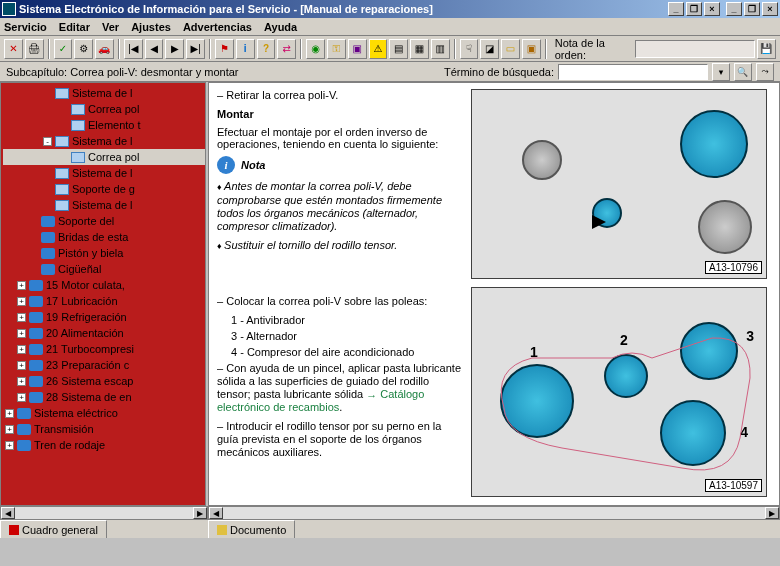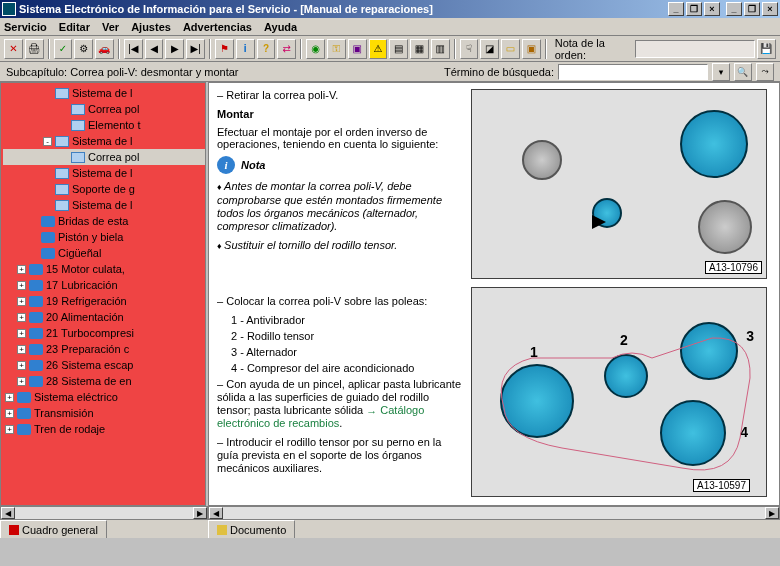--- a/index.html
+++ b/index.html
@@ -13,21 +13,21 @@
 .toolbar { background: #d4d0c8; height: 26px; display: flex; align-items: center; padding: 0 4px; gap: 2px; border-bottom: 1px solid #808080; }
 .tbtn { width: 20px; height: 20px; border: 1px solid; border-color: #fff #808080 #808080 #fff; display: flex; align-items: center; justify-content: center; font-size: 10px; }
 .tsep { width: 2px; height: 20px; border-left: 1px solid #808080; border-right: 1px solid #fff; margin: 0 2px; }
 .tlabel { color: #000; margin-left: 4px; }
 .tinput { height: 18px; background: #e8e4e0; border: 1px solid; border-color: #808080 #fff #fff #808080; width: 120px; color: #808080; padding: 0 4px; font-style: italic; }
 .subbar { background: #d4d0c8; height: 20px; display: flex; align-items: center; padding: 0 6px; border-bottom: 1px solid #808080; justify-content: space-between; }
 .subbar .searchbox { display: flex; align-items: center; gap: 4px; }
 .subbar input { height: 16px; width: 150px; border: 1px solid; border-color: #808080 #fff #fff #808080; background: #fff; }
 .sbtn { width: 18px; height: 18px; border: 1px solid; border-color: #fff #808080 #808080 #fff; display: flex; align-items: center; justify-content: center; font-size: 9px; }
 .main { display: flex; height: 456px; }
-.tree-panel { width: 206px; background: #ef4444; border: 1px solid #808080; overflow: hidden; position: relative; }
+.tree-panel { width: 206px; background: #b91c1c; border: 1px solid #808080; overflow: hidden; position: relative; }
 .tree { padding: 2px 0 2px 2px; font-family: "Courier New", monospace; font-size: 12px; line-height: 16px; white-space: nowrap; }
 .tree-item { display: flex; align-items: center; height: 16px; }
 .tree-item .exp { width: 9px; height: 9px; border: 1px solid #808080; display: inline-flex; align-items: center; justify-content: center; font-size: 8px; margin-right: 3px; background: #fff; line-height: 7px; }
 .tree-item .sp { display: inline-block; }
 .tree-item .ico { width: 14px; height: 11px; margin-right: 3px; display: inline-block; }
 .ico-page { background: #b0d0f0; border: 1px solid #4080c0; }
 .ico-blue { background: #3080d0; border-radius: 2px; }
 .tree-item.sel { background: #d4d0c8; }
 .doc-panel { flex: 1; background: #fff; border: 1px solid #808080; overflow-y: auto; padding: 6px 8px; position: relative; }
 .doc-panel ul { list-style: none; }
@@ -176,20 +176,26 @@
           <div class="tree-item">
             <span class="sp" style="width: 40px;"></span>
             <span style="display: inline-block; width: 12px;"></span>
             <span class="ico ico-page"></span>
             <span>Sistema de l</span>
           </div>
           <div class="tree-item">
             <span class="sp" style="width: 26px;"></span>
             <span style="display: inline-block; width: 12px;"></span>
             <span class="ico ico-blue"></span>
+            <span>Soporte del</span>
+          </div>
+          <div class="tree-item">
+            <span class="sp" style="width: 26px;"></span>
+            <span style="display: inline-block; width: 12px;"></span>
+            <span class="ico ico-blue"></span>
             <span>Bridas de esta</span>
           </div>
           <div class="tree-item">
             <span class="sp" style="width: 26px;"></span>
             <span style="display: inline-block; width: 12px;"></span>
             <span class="ico ico-blue"></span>
             <span>Pistón y biela</span>
           </div>
           <div class="tree-item">
             <span class="sp" style="width: 26px;"></span>
@@ -306,21 +312,20 @@
         </div>
       </div>
       <div class="clear"></div>
 
       <div class="doc-text-col" style="margin-top:8px">
         <ul>
             <li class="dash">Colocar la correa poli-V sobre las poleas:</li>
           </ul>
         <div style="padding-left:14px">
           <div style="margin:4px 0">1 - Antivibrador</div>
-          <div style="margin:4px 0">2 - Rodillo tensor</div>
           <div style="margin:4px 0">3 - Alternador</div>
           <div style="margin:4px 0">4 - Compresor del aire acondicionado</div>
         </div>
         <ul>
           <li class="dash">
             <span>Con ayuda de un pincel, aplicar pasta lubricante sólida a las superficies de guiado del rodillo tensor; pasta lubricante sólida </span><span class="link">→ Catálogo electrónico de recambios</span><span>.</span>
           </li>
           <li class="dash">Introducir el rodillo tensor por su perno en la guía prevista en el soporte de los órganos mecánicos auxiliares.</li>
         </ul>
       </div>
@@ -330,21 +335,21 @@
           <div class="num" style="left:58px;top:56px">1</div>
           <div class="pulley" style="width:44px;height:44px;left:132px;top:66px"></div>
           <div class="num" style="left:148px;top:44px">2</div>
           <div class="pulley" style="width:58px;height:58px;right:28px;top:34px"></div>
           <div class="num" style="right:12px;top:40px">3</div>
           <div class="pulley" style="width:66px;height:66px;right:40px;bottom:30px"></div>
           <div class="num" style="right:18px;bottom:56px">4</div>
           <svg style="position:absolute;inset:0" width="296" height="210">
             <path d="M 32 120 Q 20 80 60 70 L 140 70 Q 160 60 180 70 L 240 50 Q 280 48 278 90 L 268 150 Q 260 190 210 180 L 90 160 Q 34 150 32 120 Z" fill="none" stroke="#d06080" stroke-width="1"></path>
           </svg>
-          <div class="label" style="right:16px;bottom:4px">A13-10597</div>
+          <div class="label" style="right:4px;bottom:4px">A13-10597</div>
         </div>
       </div>
       <div class="clear"></div>
     </div>
     <div class="scroll-h">
       <div class="arr">◀</div>
       <div class="track"></div>
       <div class="arr">▶</div>
     </div>
     <div class="bottom-tabs">

